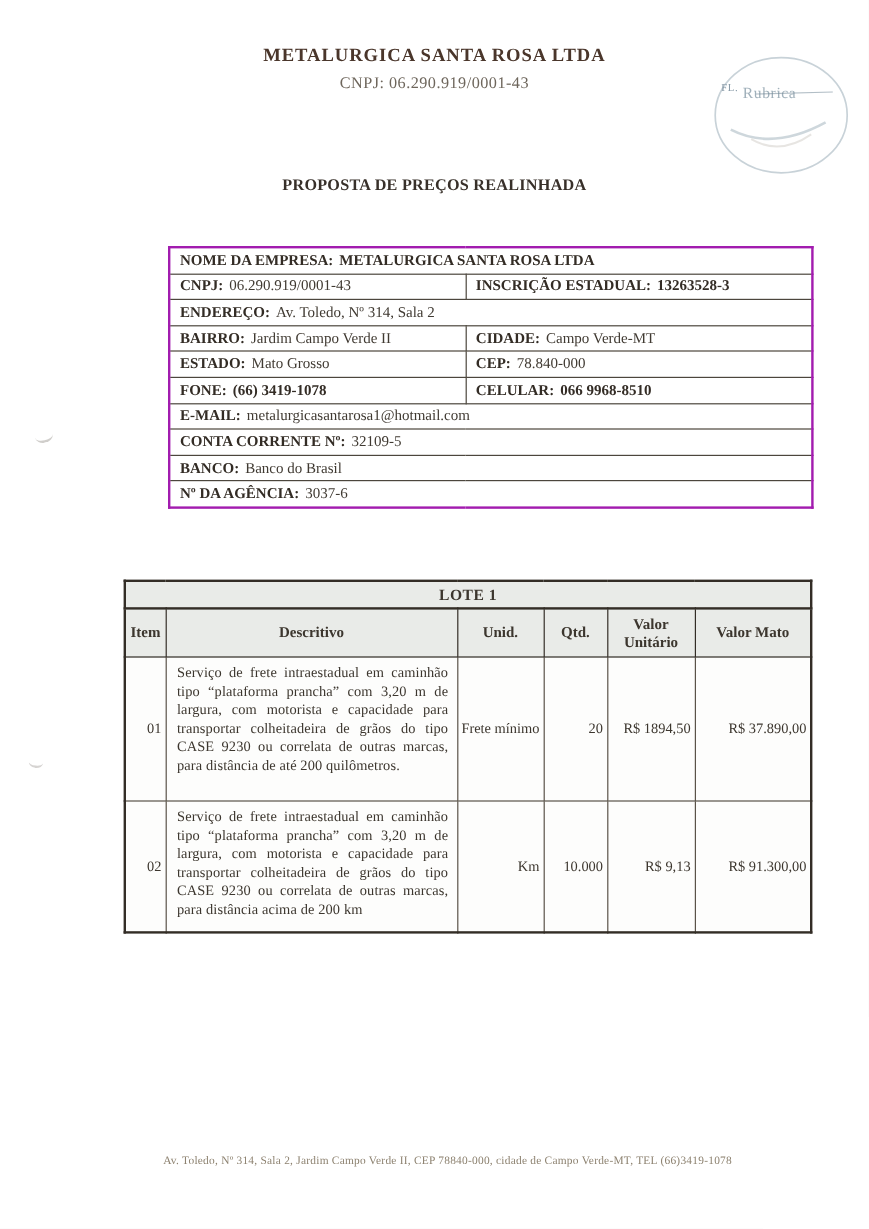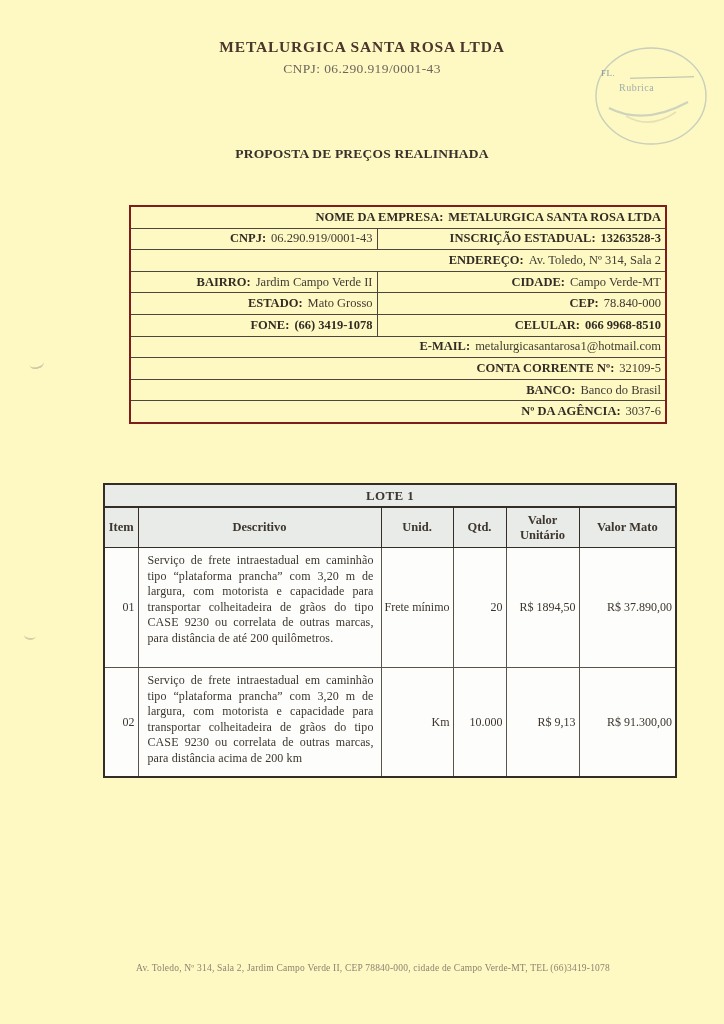--- a/index.html
+++ b/index.html
@@ -3,21 +3,21 @@
 <meta charset="utf-8">
 <style>
   html,body { margin:0; padding:0; }
   body {
     width:724px; height:1024px;
     background:#e9e9e9;
     font-family:"Liberation Serif","DejaVu Serif",serif;
   }
   .page {
     position:relative; width:724px; height:1024px;
-    background:#fef9c3; overflow:hidden;
+    background:#ffffff; overflow:hidden;
     color:#3b342d;
     font-family:Liberation Serif, serif;
   }
 
   
   .doc-header { position:absolute; top:38px; left:0; width:724px; text-align:center; }
   .company-name {
     font-weight:bold; font-size:15.5px; letter-spacing:0.8px; color:#46332а;
     color:#4a362b;
   }
@@ -28,35 +28,34 @@
   .stamp svg { position:absolute; left:0; top:0; }
   .stamp-fl {
     position:absolute; left:9px; top:22px; font-size:9px;
     color:rgba(115,136,152,0.85); letter-spacing:0.5px;
   }
   .stamp-line {
     position:absolute; left:38px; top:31px; width:64px; height:0;
     border-top:1.2px solid rgba(115,136,152,0.55); transform:rotate(-1.5deg);
   }
   .stamp-rubrica {
-    position:absolute; left:27px; top:36px; font-size:10px;
+    position:absolute; left:27px; top:24px; font-size:13px;
     color:rgba(120,142,157,0.7); letter-spacing:0.5px;
   }
 
   
   .doc-title { position:absolute; top:146px; left:0; width:724px; text-align:center; color:#38302a; }
   .doc-title-line1 { font-weight:bold; font-size:13.5px; letter-spacing:0.2px; }
   .doc-title-line2 { font-weight:bold; font-size:13.5px; margin-top:4px; letter-spacing:0.5px; word-spacing:4px; }
 
   
   table.company-table {
-    position:absolute; left:129px; top:205px; width:536px;
+    position:absolute; left:140px; top:205px; width:536px;
     border-collapse:collapse; table-layout:fixed;
-    border:2px solid #7f1d1d;
-    text-align:right;
+    border:2px solid #a21caf;
   }
   table.company-table td {
     border:1.5px solid #4c463d;
     font-size:12.5px; color:#403a32;
     height:20.6px; padding:0 4px 0 8px;
     vertical-align:middle; white-space:nowrap; overflow:hidden;
   }
   .lbl { font-weight:bold; color:#332c25; }
   .val { margin-left:5px; }
   .val.bold { font-weight:bold; color:#332c25; }

